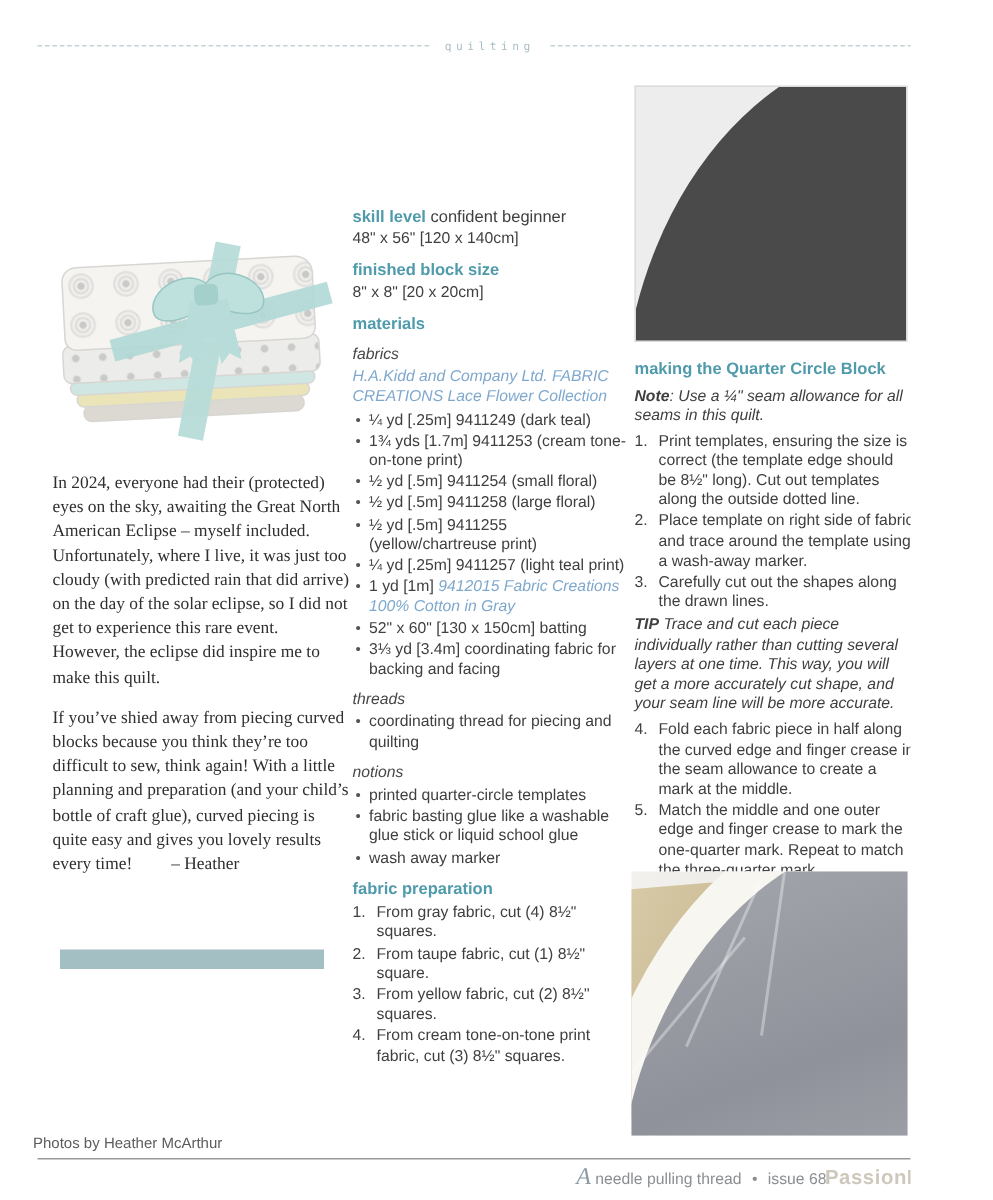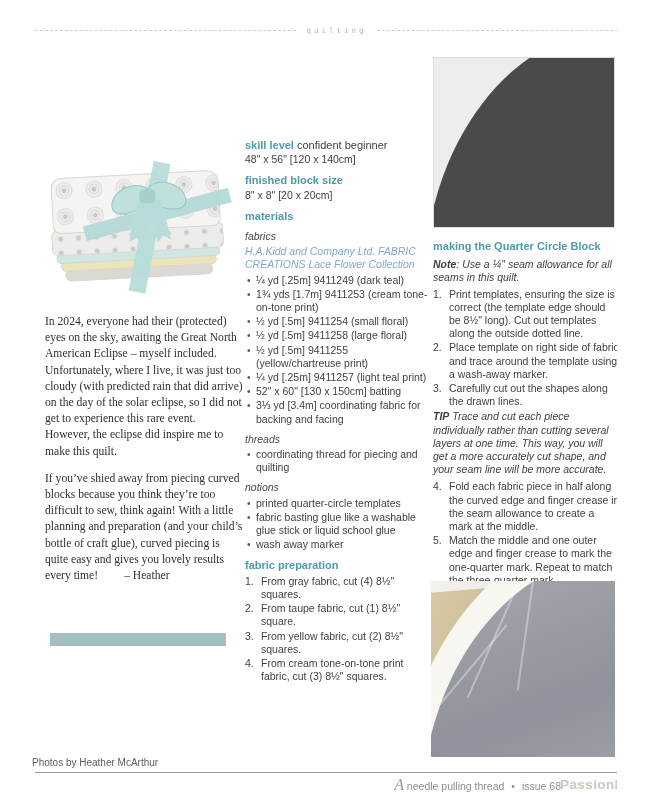--- a/index.html
+++ b/index.html
@@ -1,17 +1,17 @@
 <!DOCTYPE html>
 <html><head>
 <meta charset="utf-8">
 <style>
   html,body{margin:0;padding:0;background:#fff;}
   .page{position:relative;width:607px;height:800px;background:#ffffff;overflow:hidden;
-        font-family:"Liberation Sans",sans-serif;color:#3f3f3f;margin-left:10px;}
+        font-family:"Liberation Sans",sans-serif;color:#3f3f3f;}
   
   .hdr{position:absolute;left:25px;top:26px;width:603px;display:flex;align-items:center;}
   .hdr .rule{flex:1;border-top:1px dashed #c2d2d6;height:0;}
   .hdr .lbl{font-family:"DejaVu Sans Mono",monospace;font-size:7.5px;letter-spacing:3px;
             color:#a9bfc6;padding:0 10px;white-space:nowrap;}
   
   .bundle{position:absolute;left:25px;top:140px;width:205px;height:170px;}
   .bstack{position:absolute;left:14px;top:28px;width:176px;height:118px;transform:rotate(-3deg);}
   .bf{position:absolute;border:1px solid #d8d6d2;box-sizing:border-box;}
   .bf.top{left:4px;top:6px;width:168px;height:56px;border-radius:10px 12px 8px 8px;
@@ -166,20 +166,21 @@
     <div class="shead">materials</div>
     <div class="subit">fabrics</div>
     <div class="collection">H.A.Kidd and Company Ltd. FABRIC CREATIONS Lace Flower Collection</div>
     <ul>
       <li><span>¼ yd [.25m] 9411249 (dark teal)</span></li>
       <li><span>1¾ yds [1.7m] 9411253 (cream tone-on-tone print)</span></li>
       <li><span>½ yd [.5m] 9411254 (small floral)</span></li>
       <li><span>½ yd [.5m] 9411258 (large floral)</span></li>
       <li><span>½ yd [.5m] 9411255 (yellow/chartreuse print)</span></li>
       <li><span>¼ yd [.25m] 9411257 (light teal print)</span></li>
+      <li><span>1 yd [1m] </span><span class="em-blue">9412015 Fabric Creations 100% Cotton in Gray</span></li>
       <li><span>52" x 60" [130 x 150cm] batting</span></li>
       <li><span>3⅓ yd [3.4m] coordinating fabric for backing and facing</span></li>
     </ul>
     <div class="subit">threads</div>
     <ul>
       <li><span>coordinating thread for piecing and quilting</span></li>
     </ul>
     <div class="subit">notions</div>
     <ul>
       <li><span>printed quarter-circle templates</span></li>

